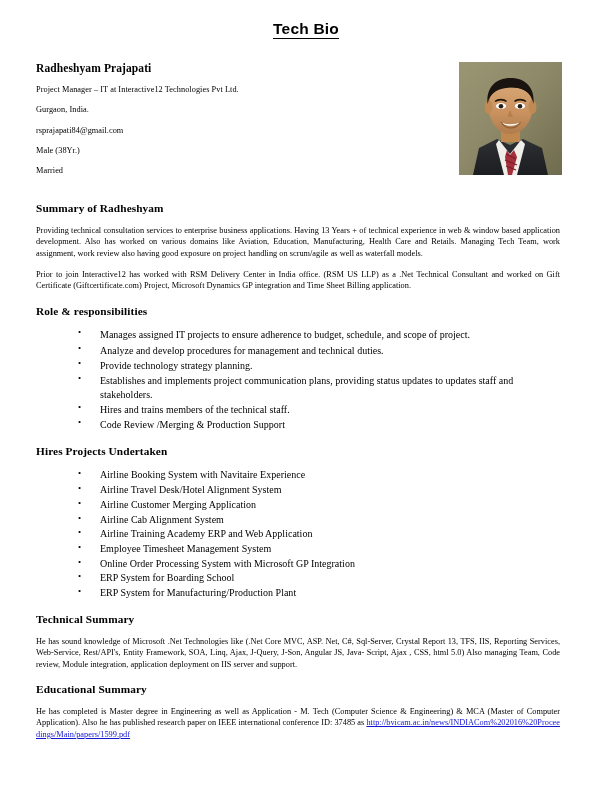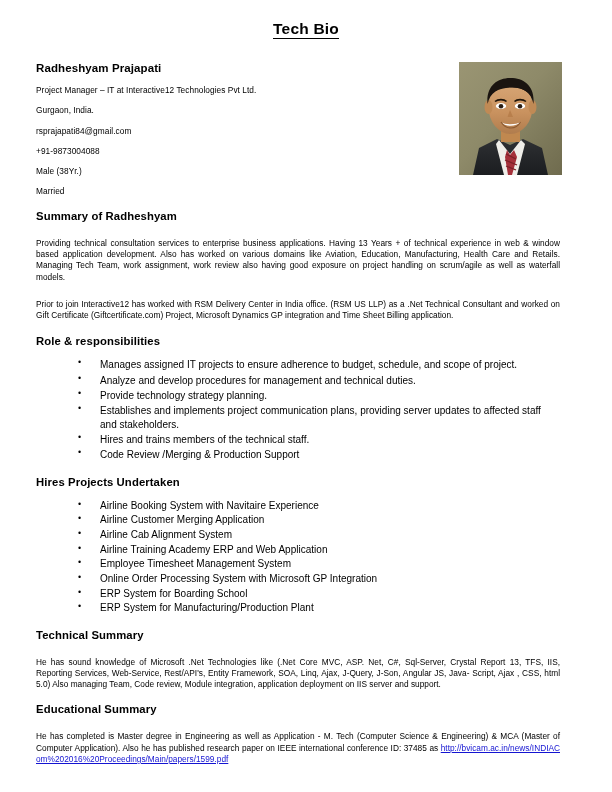--- a/index.html
+++ b/index.html
@@ -27,20 +27,21 @@
     letter-spacing: 0.2px;
     margin: 20px 0 0 0;
     padding: 0;
   }
   .doc-title span {
     border-bottom: 1.6px solid #000;
     padding-bottom: 1px;
   }
   .content {
     padding: 0 52px 0 36px;
+    font-family: Liberation Serif, serif;
   }
   .header-block {
     position: relative;
     margin-top: 24px;
     min-height: 126px;
   }
   .person-name {
     font-size: 11.5px;
     font-weight: bold;
     margin: 0 0 12px 0;
@@ -68,21 +69,21 @@
     margin: 14px 0 11px 0;
     letter-spacing: 0.1px;
   }
   h2.section-title.tight {
     margin-top: 13px;
   }
   p.body-text {
     font-size: 8.3px;
     line-height: 1.36;
     text-align: justify;
-    margin: 16px 0 10px 0;
+    margin: 0 0 10px 0;
     letter-spacing: 0.01px;
   }
   p.body-text:last-child { margin-bottom: 0; }
 
   ul.bullets {
     list-style: none;
     margin: 0;
     padding: 0 0 0 42px;
   }
   ul.bullets li {
@@ -120,21 +121,20 @@
     <span>Tech Bio</span>
   </div>
 
   <div class="content">
 
     <div class="header-block">
       <div class="person-name">Radheshyam Prajapati</div>
       <div class="contact-line">Project Manager – IT at Interactive12 Technologies Pvt Ltd.</div>
       <div class="contact-line">Gurgaon, India.</div>
       <div class="contact-line">rsprajapati84@gmail.com</div>
-      <div class="contact-line">+91-9873004088</div>
       <div class="contact-line">Male (38Yr.)</div>
       <div class="contact-line">Married</div>
 
       <div class="photo">
         <svg width="103" height="113" viewBox="0 0 103 113" xmlns="http://www.w3.org/2000/svg">
           <defs>
             <linearGradient id="bgGrad" x1="0" y1="0" x2="1" y2="1">
               <stop offset="0%" stop-color="#9a9573"></stop>
               <stop offset="45%" stop-color="#8e8a69"></stop>
               <stop offset="100%" stop-color="#6f6b4e"></stop>
@@ -176,28 +176,29 @@
 
     <h2 class="section-title">Summary of Radheshyam</h2>
     <p class="body-text">Providing technical consultation services to enterprise business applications. Having 13 Years + of technical experience in web &amp; window based application development. Also has worked on various domains like Aviation, Education, Manufacturing, Health Care and Retails. Managing Tech Team, work assignment, work review also having good exposure on project handling on scrum/agile as well as waterfall models.</p>
     <p class="body-text">Prior to join Interactive12 has worked with RSM Delivery Center in India office. (RSM US LLP) as a .Net Technical Consultant and worked on Gift Certificate (Giftcertificate.com) Project, Microsoft Dynamics GP integration and Time Sheet Billing application.</p>
 
     <h2 class="section-title">Role &amp; responsibilities</h2>
     <ul class="bullets">
       <li>Manages assigned IT projects to ensure adherence to budget, schedule, and scope of project.</li>
       <li>Analyze and develop procedures for management and technical duties.</li>
       <li>Provide technology strategy planning.</li>
-      <li>Establishes and implements project communication plans, providing server updates to affected staff and stakeholders.</li>
+      <li>Establishes and implements project communication plans, providing status updates to updates staff and stakeholders.</li>
       <li>Hires and trains members of the technical staff.</li>
       <li>Code Review /Merging &amp; Production Support</li>
     </ul>
 
     <h2 class="section-title">Hires Projects Undertaken</h2>
     <ul class="bullets projects">
       <li>Airline Booking System with Navitaire Experience</li>
+      <li>Airline Travel Desk/Hotel Alignment System</li>
       <li>Airline Customer Merging Application</li>
       <li>Airline Cab Alignment System</li>
       <li>Airline Training Academy ERP and Web Application</li>
       <li>Employee Timesheet Management System</li>
       <li>Online Order Processing System with Microsoft GP Integration</li>
       <li>ERP System for Boarding School</li>
       <li>ERP System for Manufacturing/Production Plant</li>
     </ul>
 
     <h2 class="section-title tight">Technical Summary</h2>

